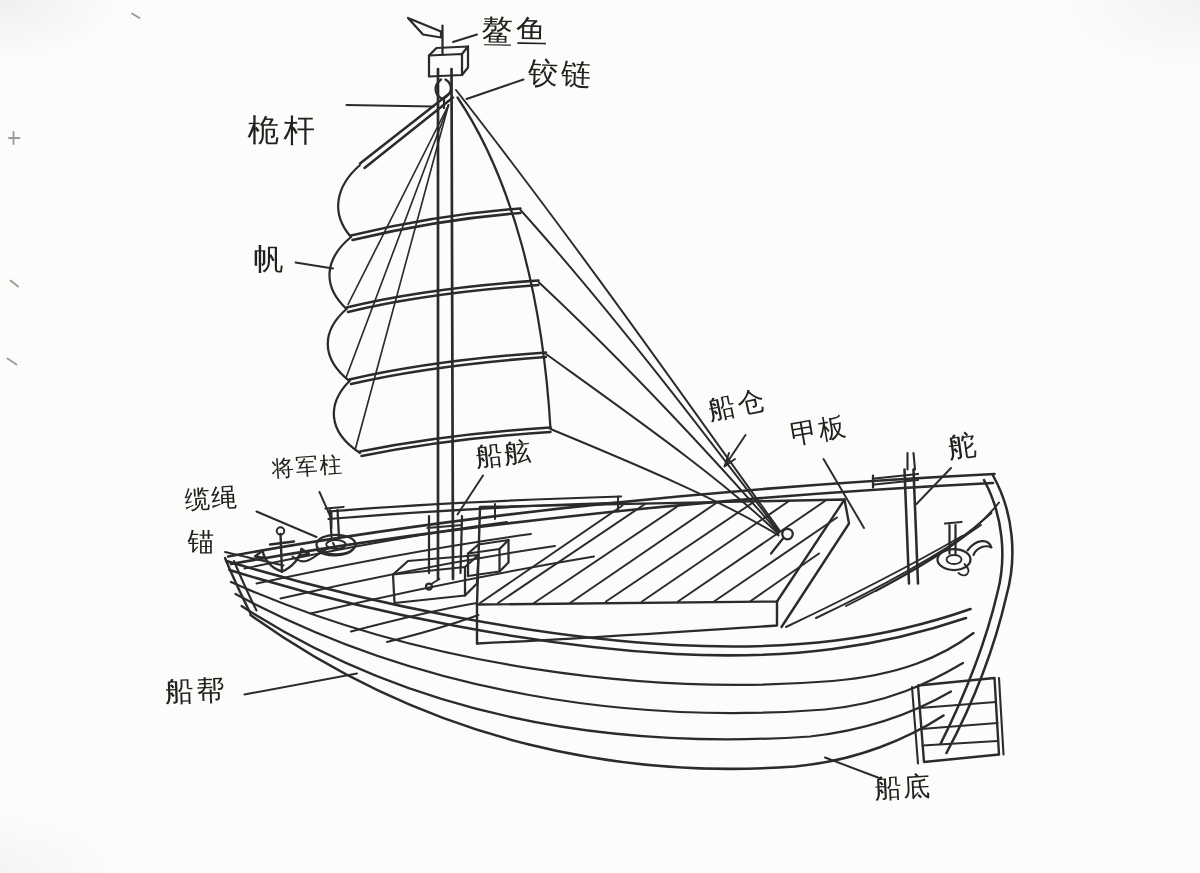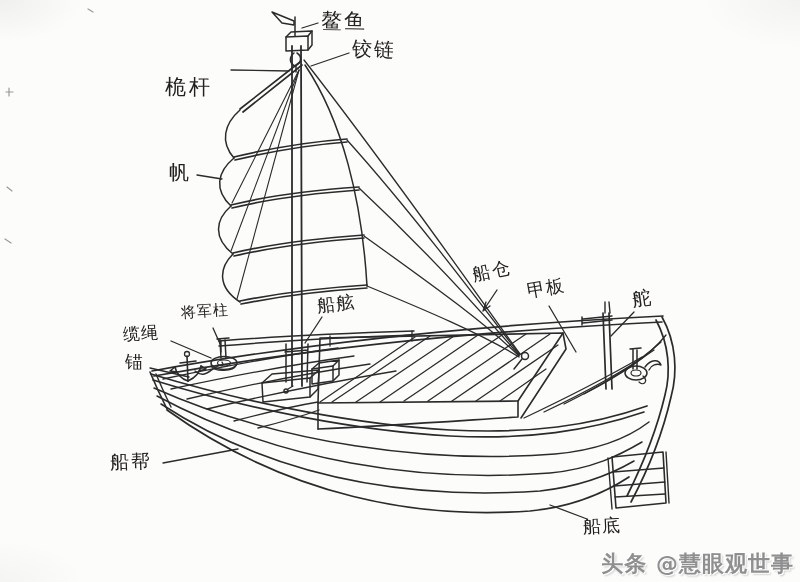--- a/index.html
+++ b/index.html
@@ -238,15 +238,14 @@
   <div class="lbl lbl-chuanxian">船舷</div>
   <div class="lbl lbl-chuancang">船仓</div>
   <div class="lbl lbl-jiaban">甲板</div>
   <div class="lbl lbl-duo">舵</div>
   <div class="lbl lbl-jiangjunzhu">将军柱</div>
   <div class="lbl lbl-lansheng">缆绳</div>
   <div class="lbl lbl-mao">锚</div>
   <div class="lbl lbl-chuanbang">船帮</div>
   <div class="lbl lbl-chuandi">船底</div>
 
-  <div class="watermark">头条 @慧眼观世事</div>
 
 </div>
 
 </body></html>

